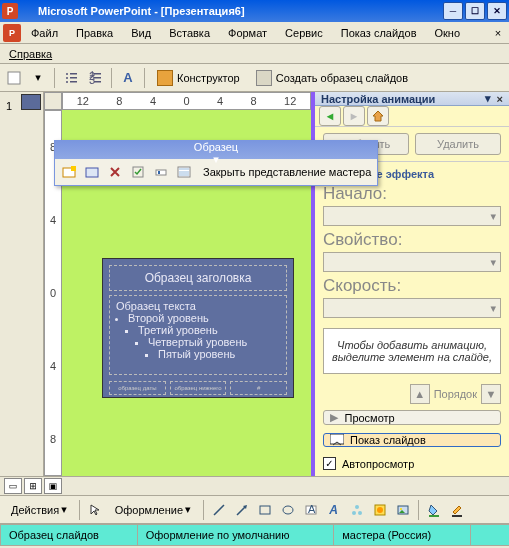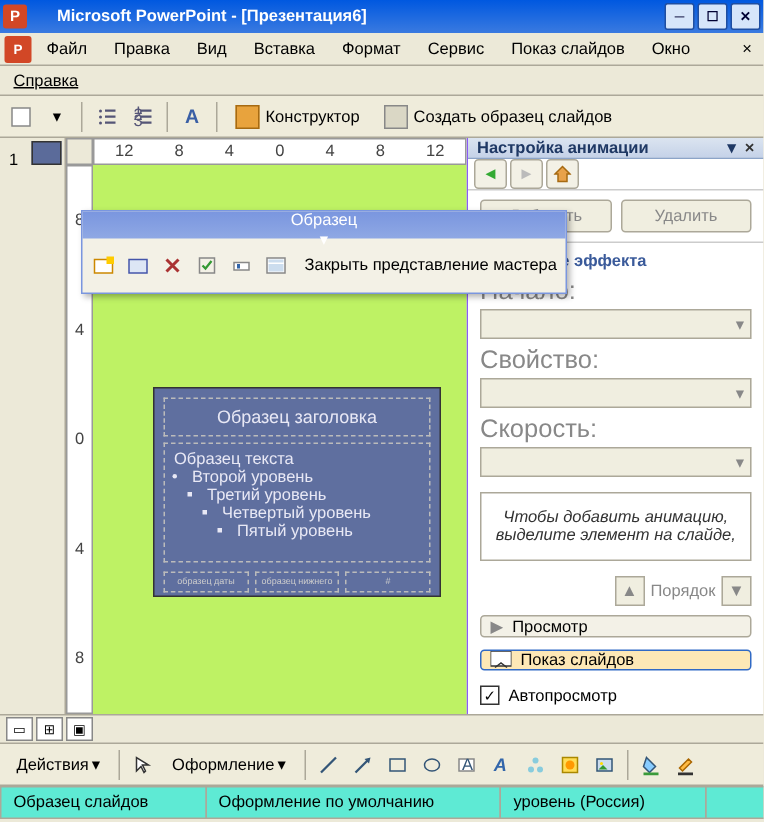--- a/index.html
+++ b/index.html
@@ -27,21 +27,21 @@
   .editarea { flex:1; background:#bef264; position:relative; display:flex;}
   .ruler-h { height:18px; background:#fff; border:1px solid #999; display:flex; justify-content:space-around; align-items:center; font-size:10px; color:#444;}
   .ruler-v { width:18px; background:#fff; border:1px solid #999; display:flex; flex-direction:column; justify-content:space-around; align-items:center; font-size:10px; color:#444;}
   .slidecanvas { position:absolute; left:40px; top:148px; width:192px; height:140px; background:#5f6f9f; border:1px solid #333; color:#fff;}
   .slidecanvas .titleph { position:absolute; top:6px; left:6px; right:6px; height:26px; border:1px dashed #bbb; display:flex;align-items:center;justify-content:center; font-size:12px; color:#e8e8f5;}
   .slidecanvas .bodyph { position:absolute; top:36px; left:6px; right:6px; bottom:22px; border:1px dashed #bbb; padding:4px 6px; font-size:9px; color:#e8e8f5;}
   .slidecanvas .bodyph ul {list-style:disc; padding-left:12px;}
   .slidecanvas .bodyph ul ul {list-style:square; font-size:8px; padding-left:10px;}
   .slidecanvas .footrow { position:absolute; bottom:2px; left:6px; right:6px; height:14px; display:flex; gap:4px;}
   .slidecanvas .footrow div { flex:1; border:1px dashed #bbb; font-size:6px; color:#ccc; display:flex;align-items:center;justify-content:center;}
-  .panel { width:198px; background:#ffffff; border-left:1px solid #8b5cf6; display:flex; flex-direction:column;}
+  .panel { width:198px; background:#fef9c3; border-left:4px solid #8b5cf6; display:flex; flex-direction:column;}
   .panel .panetitle { height:22px; background:linear-gradient(#dbe4f0,#c5d2e8); display:flex; align-items:center; padding:0 6px; font-weight:bold; color:#1f3864; border-bottom:1px solid #8ca4c8;}
   .panel .panetitle .sp {flex:1;}
   .panel .panetitle .x {cursor:pointer; font-family:Arial;color:#333;}
   .panel .navrow { height:26px; display:flex; align-items:center; gap:2px; padding:0 4px; border-bottom:1px solid #ccc;}
   .panel .navrow .nbtn {width:22px;height:20px;border:1px solid #aca899;border-radius:3px;background:#f3f1e6;display:flex;align-items:center;justify-content:center;cursor:pointer;}
   .panel .sect { padding: 6px 8px; }
   .panel .btnrow { display:flex; gap:6px;}
   .panel .pbtn { flex:1; height:22px; border:1px solid #aca899; background:#f0eee0; color:#888; display:flex;align-items:center;justify-content:center; border-radius:3px;}
   .panel .ghead { color:#3a5a9a; font-weight:bold; padding:6px 8px 2px; border-top:1px solid #ccc;}
   .panel .frow { padding:2px 8px;}
@@ -49,21 +49,21 @@
   .panel .fsel { height:20px; border:1px solid #aca899; background:#f0eee0; display:flex; align-items:center; justify-content:flex-end; padding:0 4px; color:#888;}
   .panel .hintbox { margin:8px; padding:10px 6px; border:1px solid #aca899; background:#fff; text-align:center; font-style:italic; color:#333;}
   .panel .orderrow { display:flex; align-items:center; justify-content:flex-end; gap:4px; padding:2px 8px;}
   .panel .orderrow .abtn{width:20px;height:20px;border:1px solid #aca899;background:#f0eee0;display:flex;align-items:center;justify-content:center;color:#888;}
   .panel .actbtn { margin:4px 8px; height:24px; border:1px solid #aca899; background:#f3f1e7; display:flex; align-items:center; gap:6px; padding:0 6px; border-radius:3px; cursor:pointer;}
   .panel .actbtn.pressed { border:1px solid #316ac5; background:#fde8b6;}
   .panel .chk { display:flex; align-items:center; gap:6px; padding:6px 8px;}
   .floatbar { position:absolute; left:10px; top:48px; width:324px; background:#f3f1e6; border:1px solid #7a96df; box-shadow:2px 2px 4px rgba(0,0,0,.3); z-index:50;}
   .floatbar .fbtitle { height:18px; background:linear-gradient(#7a96df,#8fa8e4); color:#fff; padding:0 6px; display:flex; align-items:center; font-size:11px;flex-direction:column;}
   .floatbar .fbtitle .sp{flex:1;}
-  .floatbar .fbrow { height:36px; display:flex; align-items:center; gap:3px; padding:0 4px;}
+  .floatbar .fbrow { height:26px; display:flex; align-items:center; gap:3px; padding:0 4px;}
   .floatbar .fbrow .ib {width:20px;height:20px;border:1px solid transparent;display:flex;align-items:center;justify-content:center;cursor:pointer;border-radius:3px;}
   .floatbar .fbclose { margin-left:6px; cursor:pointer;}
   .viewbtns { height:20px; display:flex; align-items:center; padding:0 4px; gap:2px; border-top:1px solid #aca899; border-bottom:1px solid #aca899; background:#ece9d8;}
   .viewbtns .vb {width:18px;height:16px;border:1px solid #888;background:#fff;display:flex;align-items:center;justify-content:center;cursor:pointer;font-size:9px;}
   .drawbar { height:28px; display:flex; align-items:center; gap:3px; padding:0 4px; border-bottom:1px solid #aca899; background:#efecdb;}
   .drawbar .ditem { padding:2px 6px; border:1px solid transparent; border-radius:3px; cursor:pointer; display:flex;align-items:center;gap:2px;}
   .drawbar .sep {width:1px;height:20px;background:#aca899;margin:0 2px;}
   .drawbar .ibtn {width:20px;height:20px;display:flex;align-items:center;justify-content:center;border:1px solid transparent;border-radius:3px;cursor:pointer;}
   .statusbar { height:22px; display:flex; align-items:stretch; background:#5eead4;}
   .statusbar .cell { border:1px solid #aca899; padding:2px 8px; display:flex;align-items:center; margin-right:-1px;}
@@ -387,15 +387,15 @@
       <svg width="14" height="14">
         <path d="M3 9 L9 3 L11 5 L5 11 Z" fill="#fb4" stroke="#a60"></path>
         <rect x="2" y="12" width="10" height="2" fill="#333"></rect>
       </svg>
     </div>
 </div>
 
 <div class="statusbar">
   <div class="cell" style="flex:1.2;">Образец слайдов</div>
   <div class="cell" style="flex:1.8;">Оформление по умолчанию</div>
-  <div class="cell" style="flex:1.2;">уровень (Россия)</div>
+  <div class="cell" style="flex:1.2;">мастера (Россия)</div>
   <div class="cell" style="width:40px;"></div>
 </div>
 
 </body></html>

